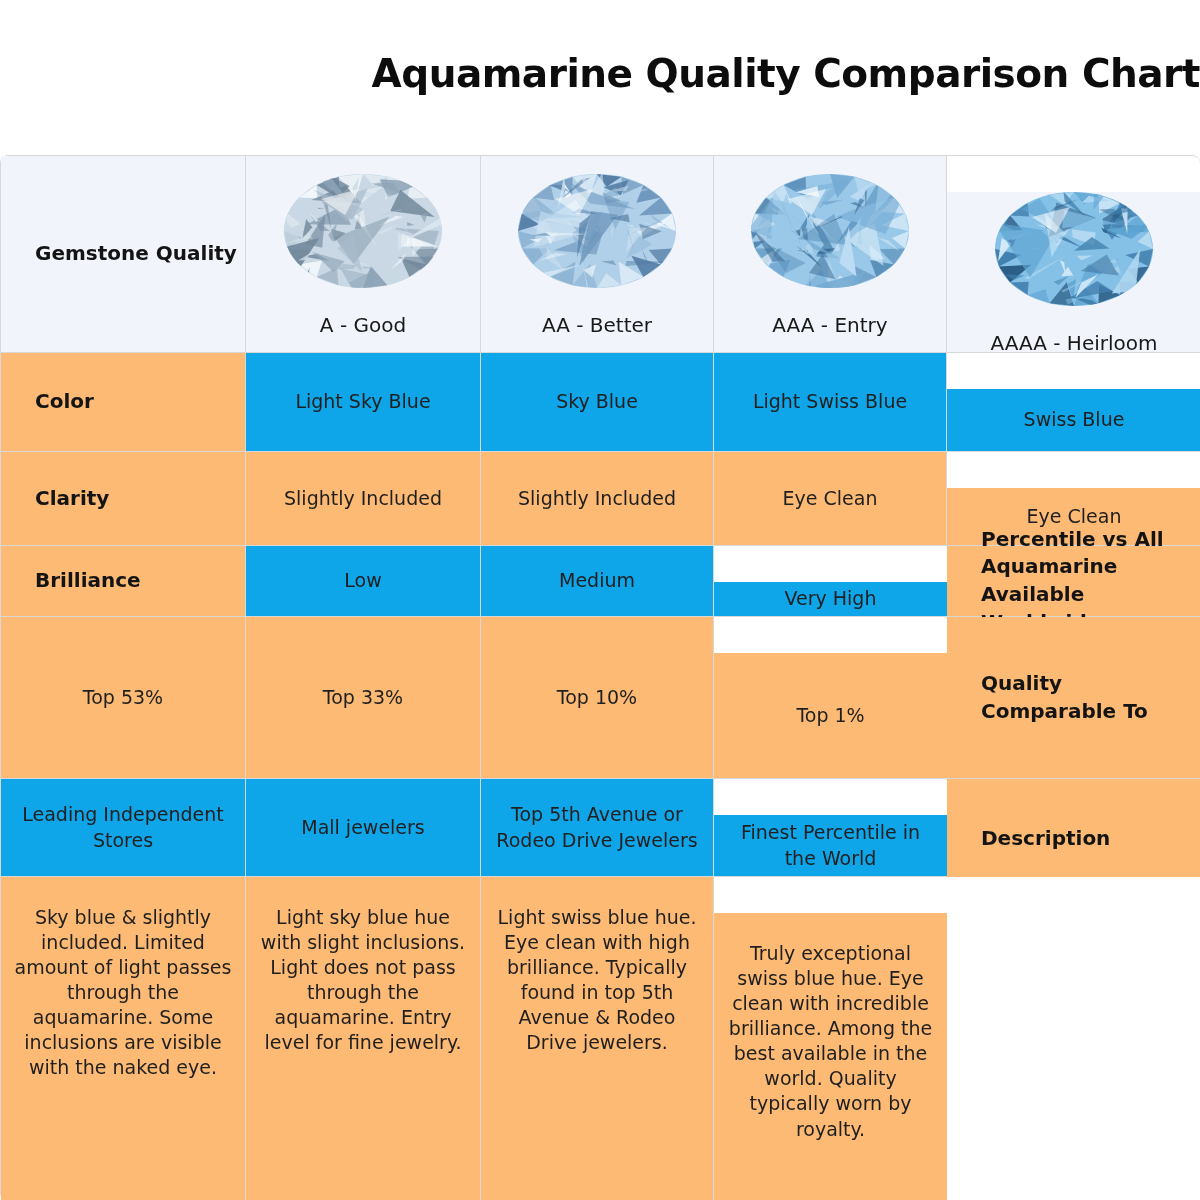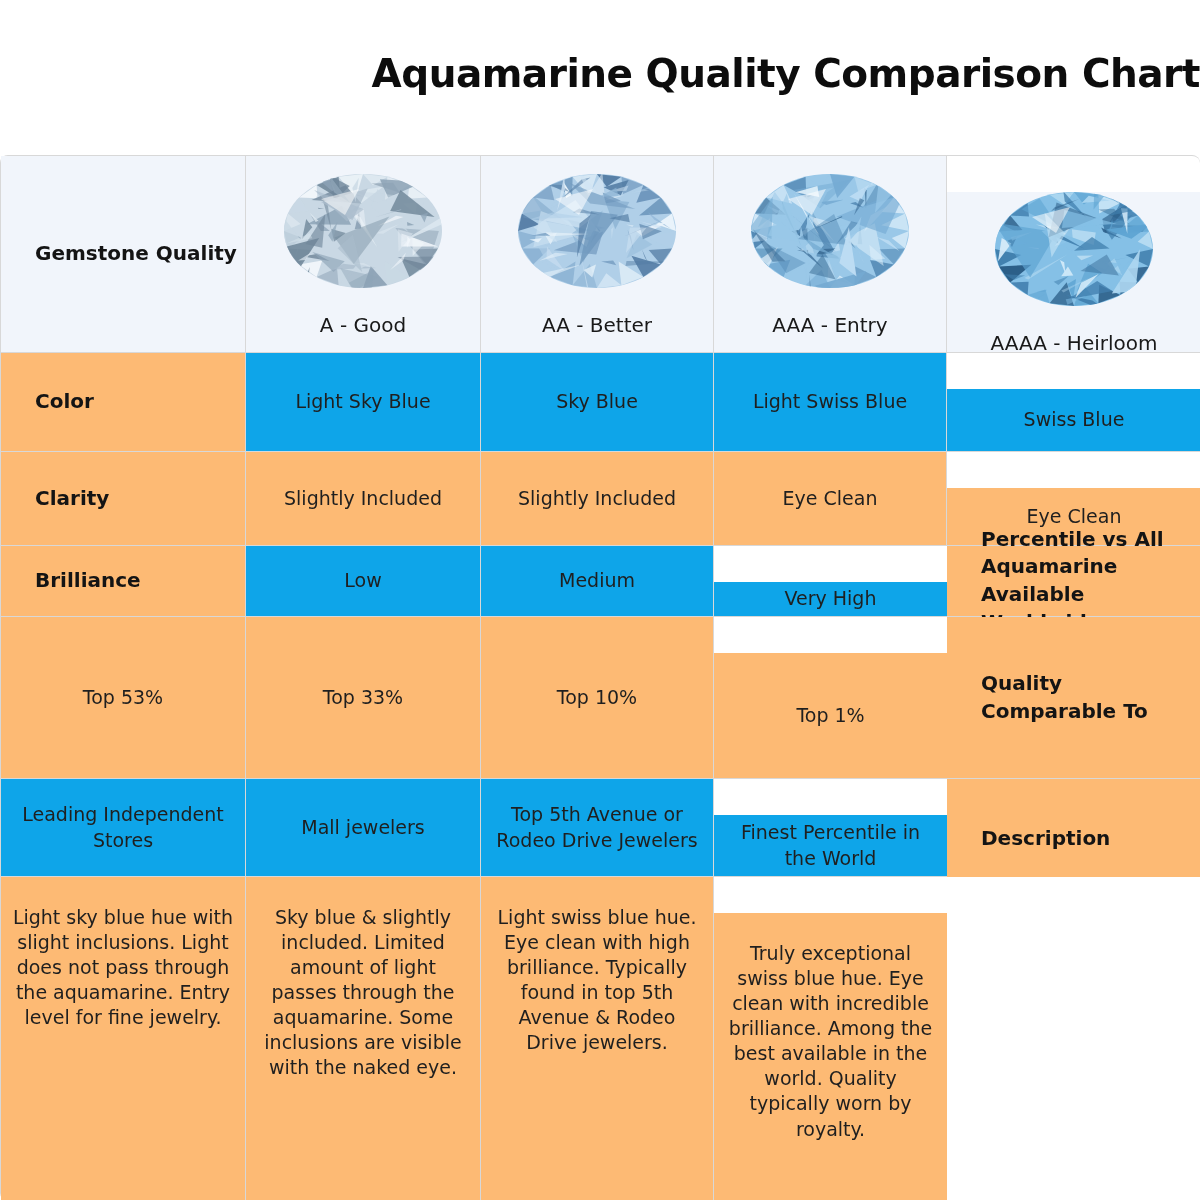--- a/index.html
+++ b/index.html
@@ -444,17 +444,17 @@
     <div class="cell val">Top 53%</div>
     <div class="cell val">Top 33%</div>
     <div class="cell val">Top 10%</div>
     <div class="cell val no-r">Top 1%</div>
     <div class="cell lab">Quality Comparable To</div>
     <div class="cell val alt">Leading Independent Stores</div>
     <div class="cell val alt">Mall jewelers</div>
     <div class="cell val alt">Top 5th Avenue or Rodeo Drive Jewelers</div>
     <div class="cell val alt no-r">Finest Percentile in the World</div>
     <div class="cell lab no-b desc">Description</div>
+    <div class="cell val no-b desc">Sky blue &amp; slightly included. Limited amount of light passes through the aquamarine. Some inclusions are visible with the naked eye.</div>
     <div class="cell val no-b desc">Light sky blue hue with slight inclusions. Light does not pass through the aquamarine. Entry level for fine jewelry.</div>
-    <div class="cell val no-b desc">Sky blue &amp; slightly included. Limited amount of light passes through the aquamarine. Some inclusions are visible with the naked eye.</div>
     <div class="cell val no-b desc">Light swiss blue hue. Eye clean with high brilliance. Typically found in top 5th Avenue &amp; Rodeo Drive jewelers.</div>
     <div class="cell val no-r no-b desc">Truly exceptional swiss blue hue. Eye clean with incredible brilliance. Among the best available in the world. Quality typically worn by royalty.</div>
   </div>
 
 </body></html>

